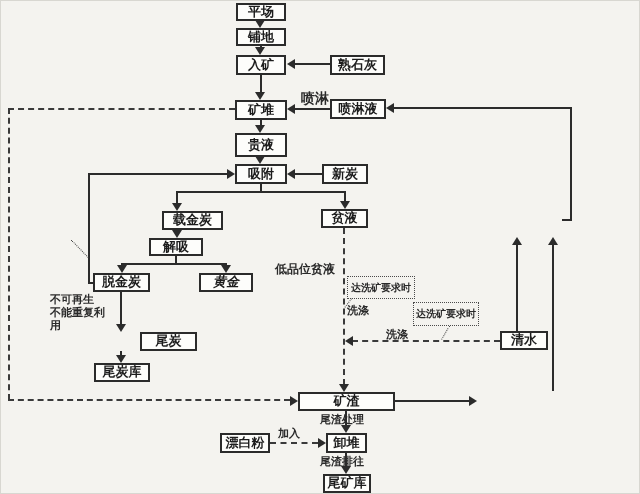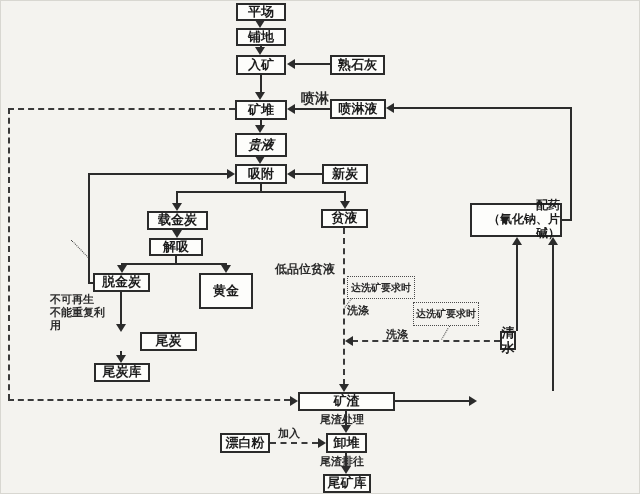--- a/index.html
+++ b/index.html
@@ -6,21 +6,21 @@
   body{font-family:"DejaVu Sans",sans-serif;}
   #canvas{
     position:relative;width:640px;height:494px;
     background:#f4f3ef;overflow:hidden;
     box-shadow:inset 0 0 0 1px #d8d7d1;
     color:#1c1c1c;
   }
   .box{
     position:absolute;border:2px solid #2b2b2b;background:#fdfdfb;
     display:flex;align-items:center;justify-content:center;
-    font-weight:700;font-size:13px;line-height:1.15;text-align:right;
+    font-weight:700;font-size:13px;line-height:1.15;text-align:left;
     white-space:pre-line;box-sizing:border-box;
   }
   .dotted-box{
     position:absolute;border:1px dotted #4a4a4a;background:transparent;
     display:flex;align-items:center;justify-content:center;
     font-weight:700;font-size:10px;text-align:center;
     white-space:pre-line;box-sizing:border-box;color:#2a2a2a;
   }
   .lbl{position:absolute;font-weight:700;font-size:11px;color:#2a2a2a;
        line-height:1.2;white-space:pre-line;}
@@ -131,31 +131,29 @@
 
   <div class="diag" style="left:352px;top:299px;width:11px;transform:rotate(128deg);"></div>
   <div class="diag" style="left:450px;top:326px;width:16px;transform:rotate(120deg);"></div>
 
   <div class="box" style="left:236px;top:3px;width:50px;height:18px;">平场</div>
   <div class="box" style="left:236px;top:28px;width:50px;height:18px;">铺地</div>
   <div class="box" style="left:236px;top:55px;width:50px;height:20px;">入矿</div>
   <div class="box" style="left:330px;top:55px;width:55px;height:20px;">熟石灰</div>
   <div class="box" style="left:235px;top:100px;width:52px;height:20px;">矿堆</div>
   <div class="box" style="left:330px;top:99px;width:56px;height:20px;">喷淋液</div>
-  <div class="box" style="left:235px;top:133px;width:52px;height:24px;font-style:italic;">贵液</div>
+  <div class="box" style="left:235px;top:133px;width:52px;height:24px;">贵液</div>
   <div class="box" style="left:235px;top:164px;width:52px;height:20px;">吸附</div>
   <div class="box" style="left:322px;top:164px;width:46px;height:20px;">新炭</div>
-  <div class="box" style="left:147px;top:211px;width:61px;height:19px;">载金炭</div>
+  <div class="box" style="left:162px;top:211px;width:61px;height:19px;">载金炭</div>
   <div class="box" style="left:149px;top:238px;width:54px;height:18px;">解吸</div>
   <div class="box" style="left:93px;top:273px;width:57px;height:19px;">脱金炭</div>
-  <div class="box" style="left:199px;top:273px;width:54px;height:36px;">黄金</div>
+  <div class="box" style="left:199px;top:273px;width:54px;height:19px;font-style:italic;">黄金</div>
   <div class="box" style="left:321px;top:209px;width:47px;height:19px;">贫液</div>
-  <div class="box small" style="left:470px;top:203px;width:92px;height:34px;">配药
-（氰化钠、片碱）</div>
-  <div class="box" style="left:500px;top:331px;width:16px;height:19px;">清水</div>
+  <div class="box" style="left:500px;top:331px;width:48px;height:19px;">清水</div>
   <div class="box" style="left:298px;top:392px;width:97px;height:19px;">矿渣</div>
   <div class="box" style="left:220px;top:433px;width:50px;height:20px;">漂白粉</div>
   <div class="box" style="left:326px;top:433px;width:41px;height:20px;">卸堆</div>
   <div class="box" style="left:323px;top:474px;width:48px;height:19px;">尾矿库</div>
   <div class="box" style="left:92px;top:332px;width:57px;height:19px;margin-left:48px;">尾炭</div>
   <div class="box" style="left:94px;top:363px;width:56px;height:19px;">尾炭库</div>
 
   <div class="dotted-box" style="left:347px;top:276px;width:68px;height:23px;">达洗矿要求时</div>
   <div class="dotted-box" style="left:413px;top:302px;width:66px;height:24px;">达洗矿要求时</div>
 

